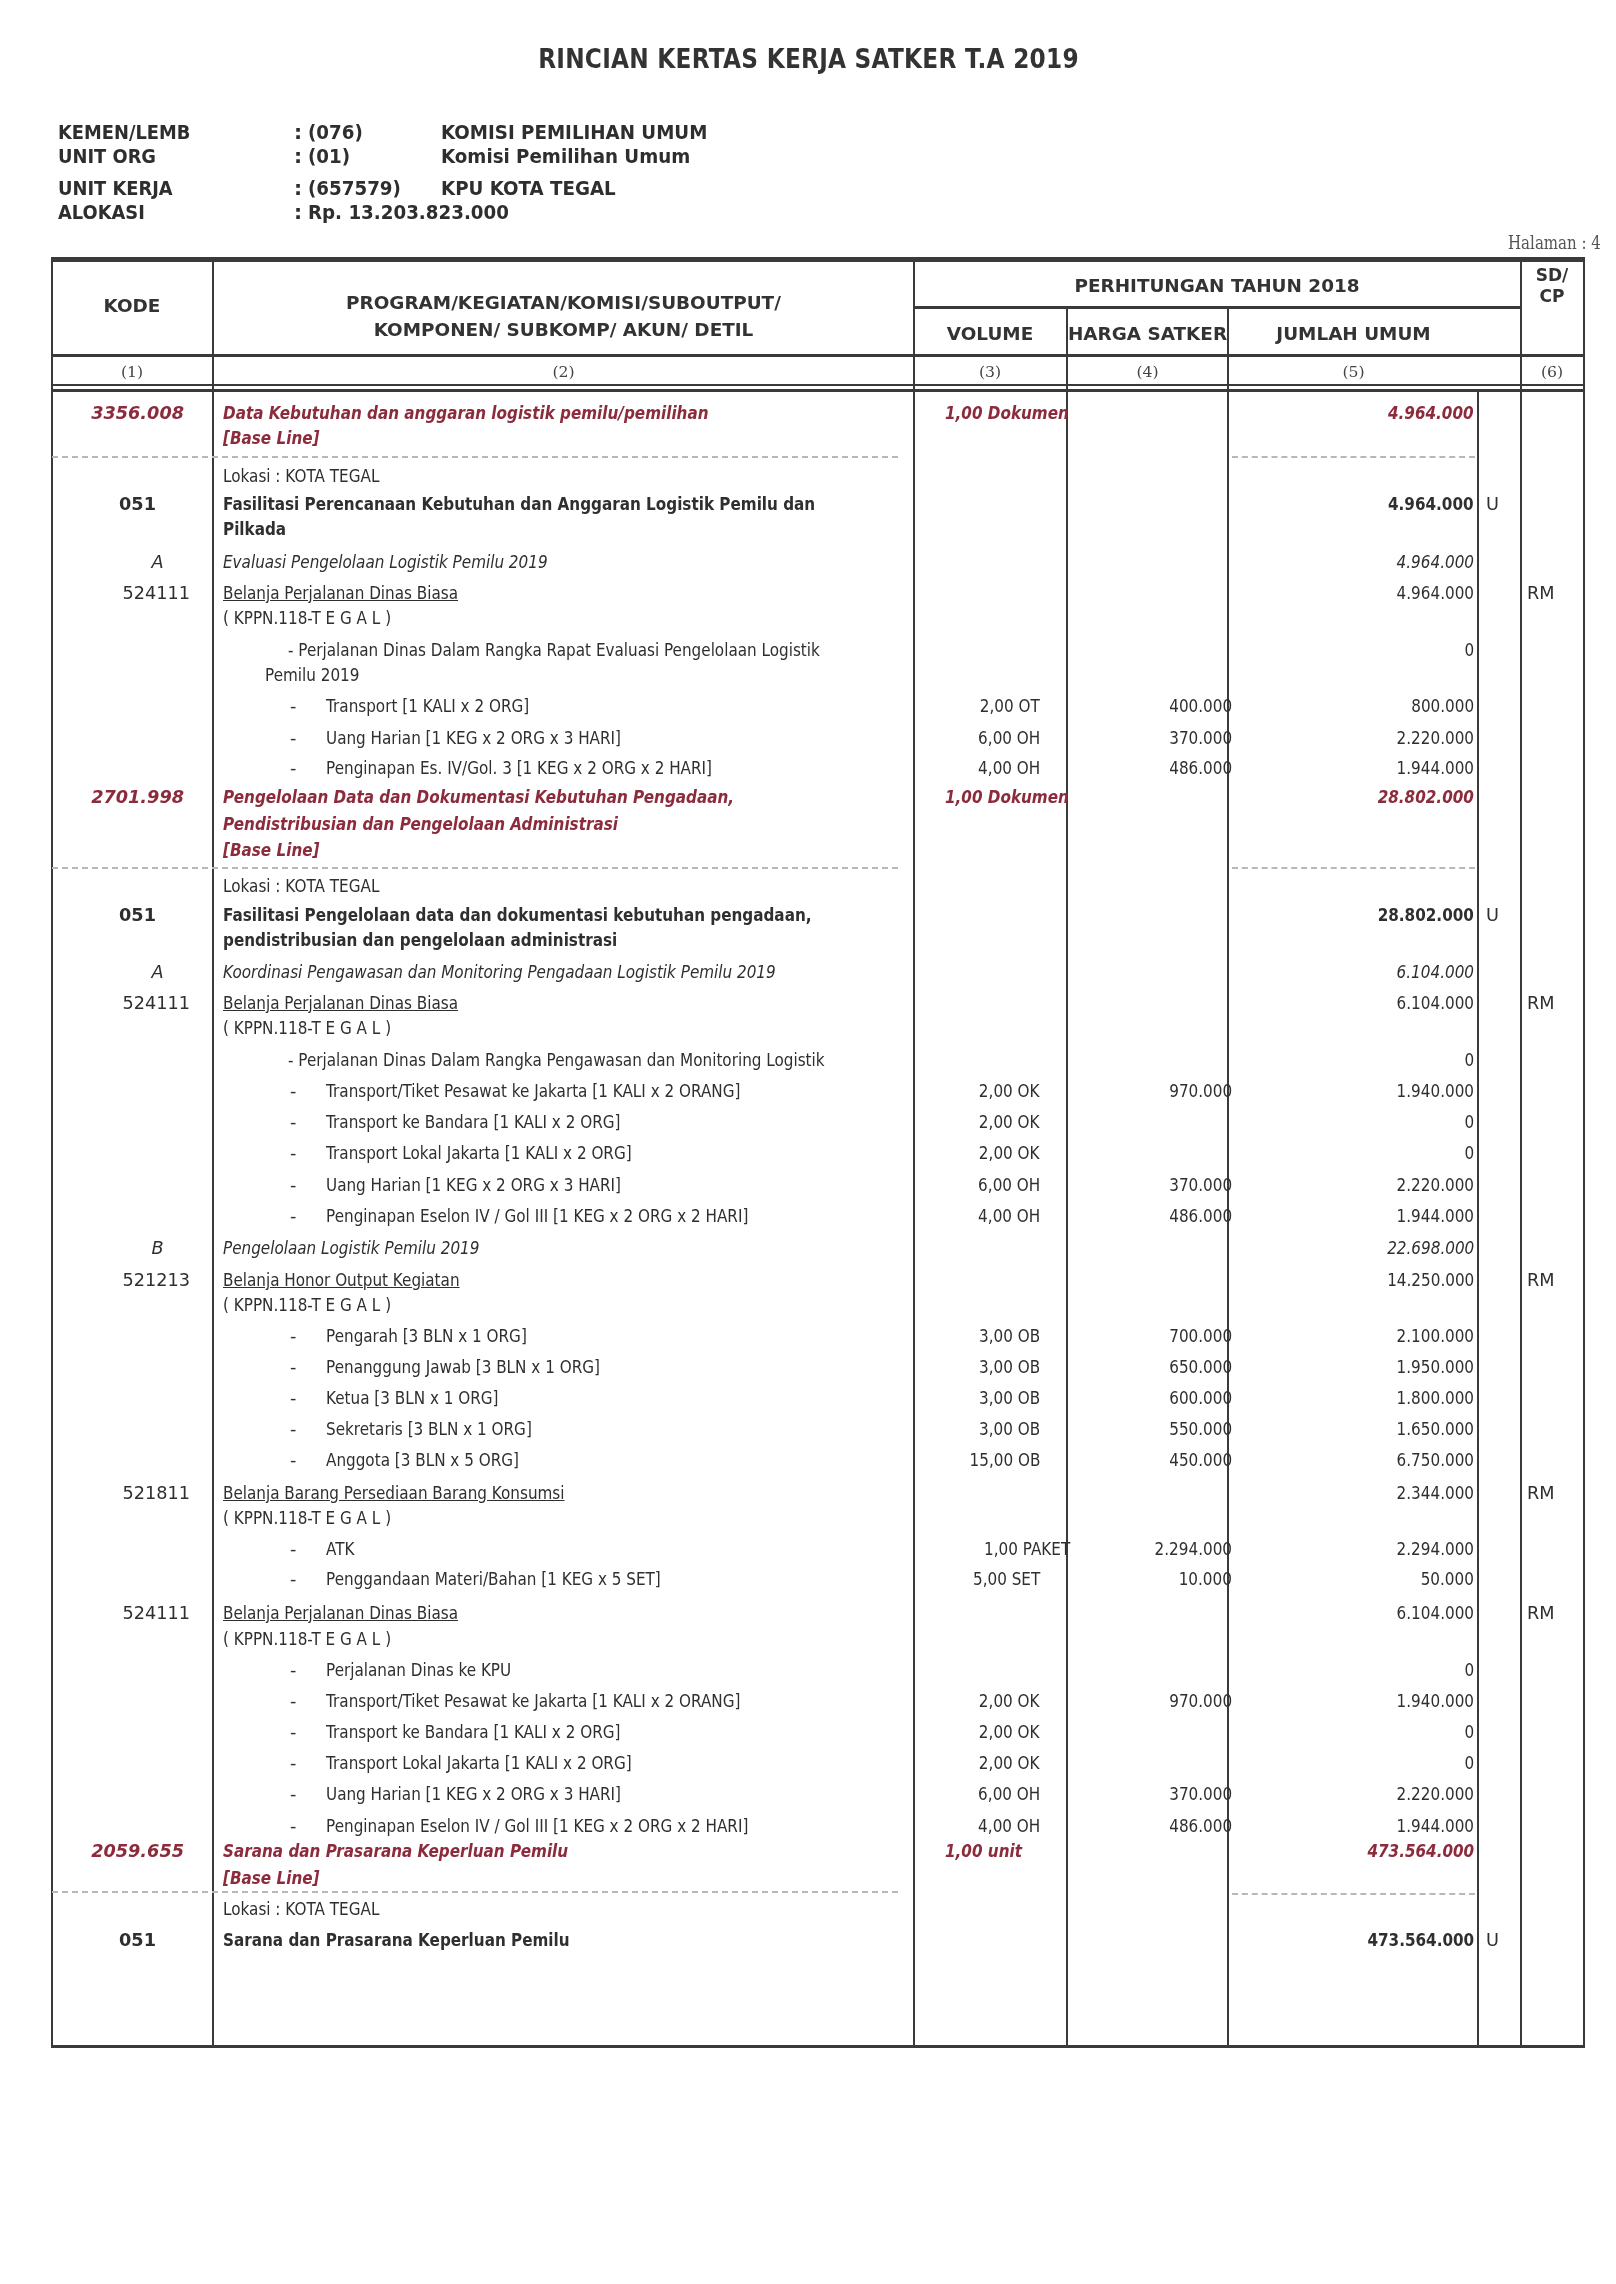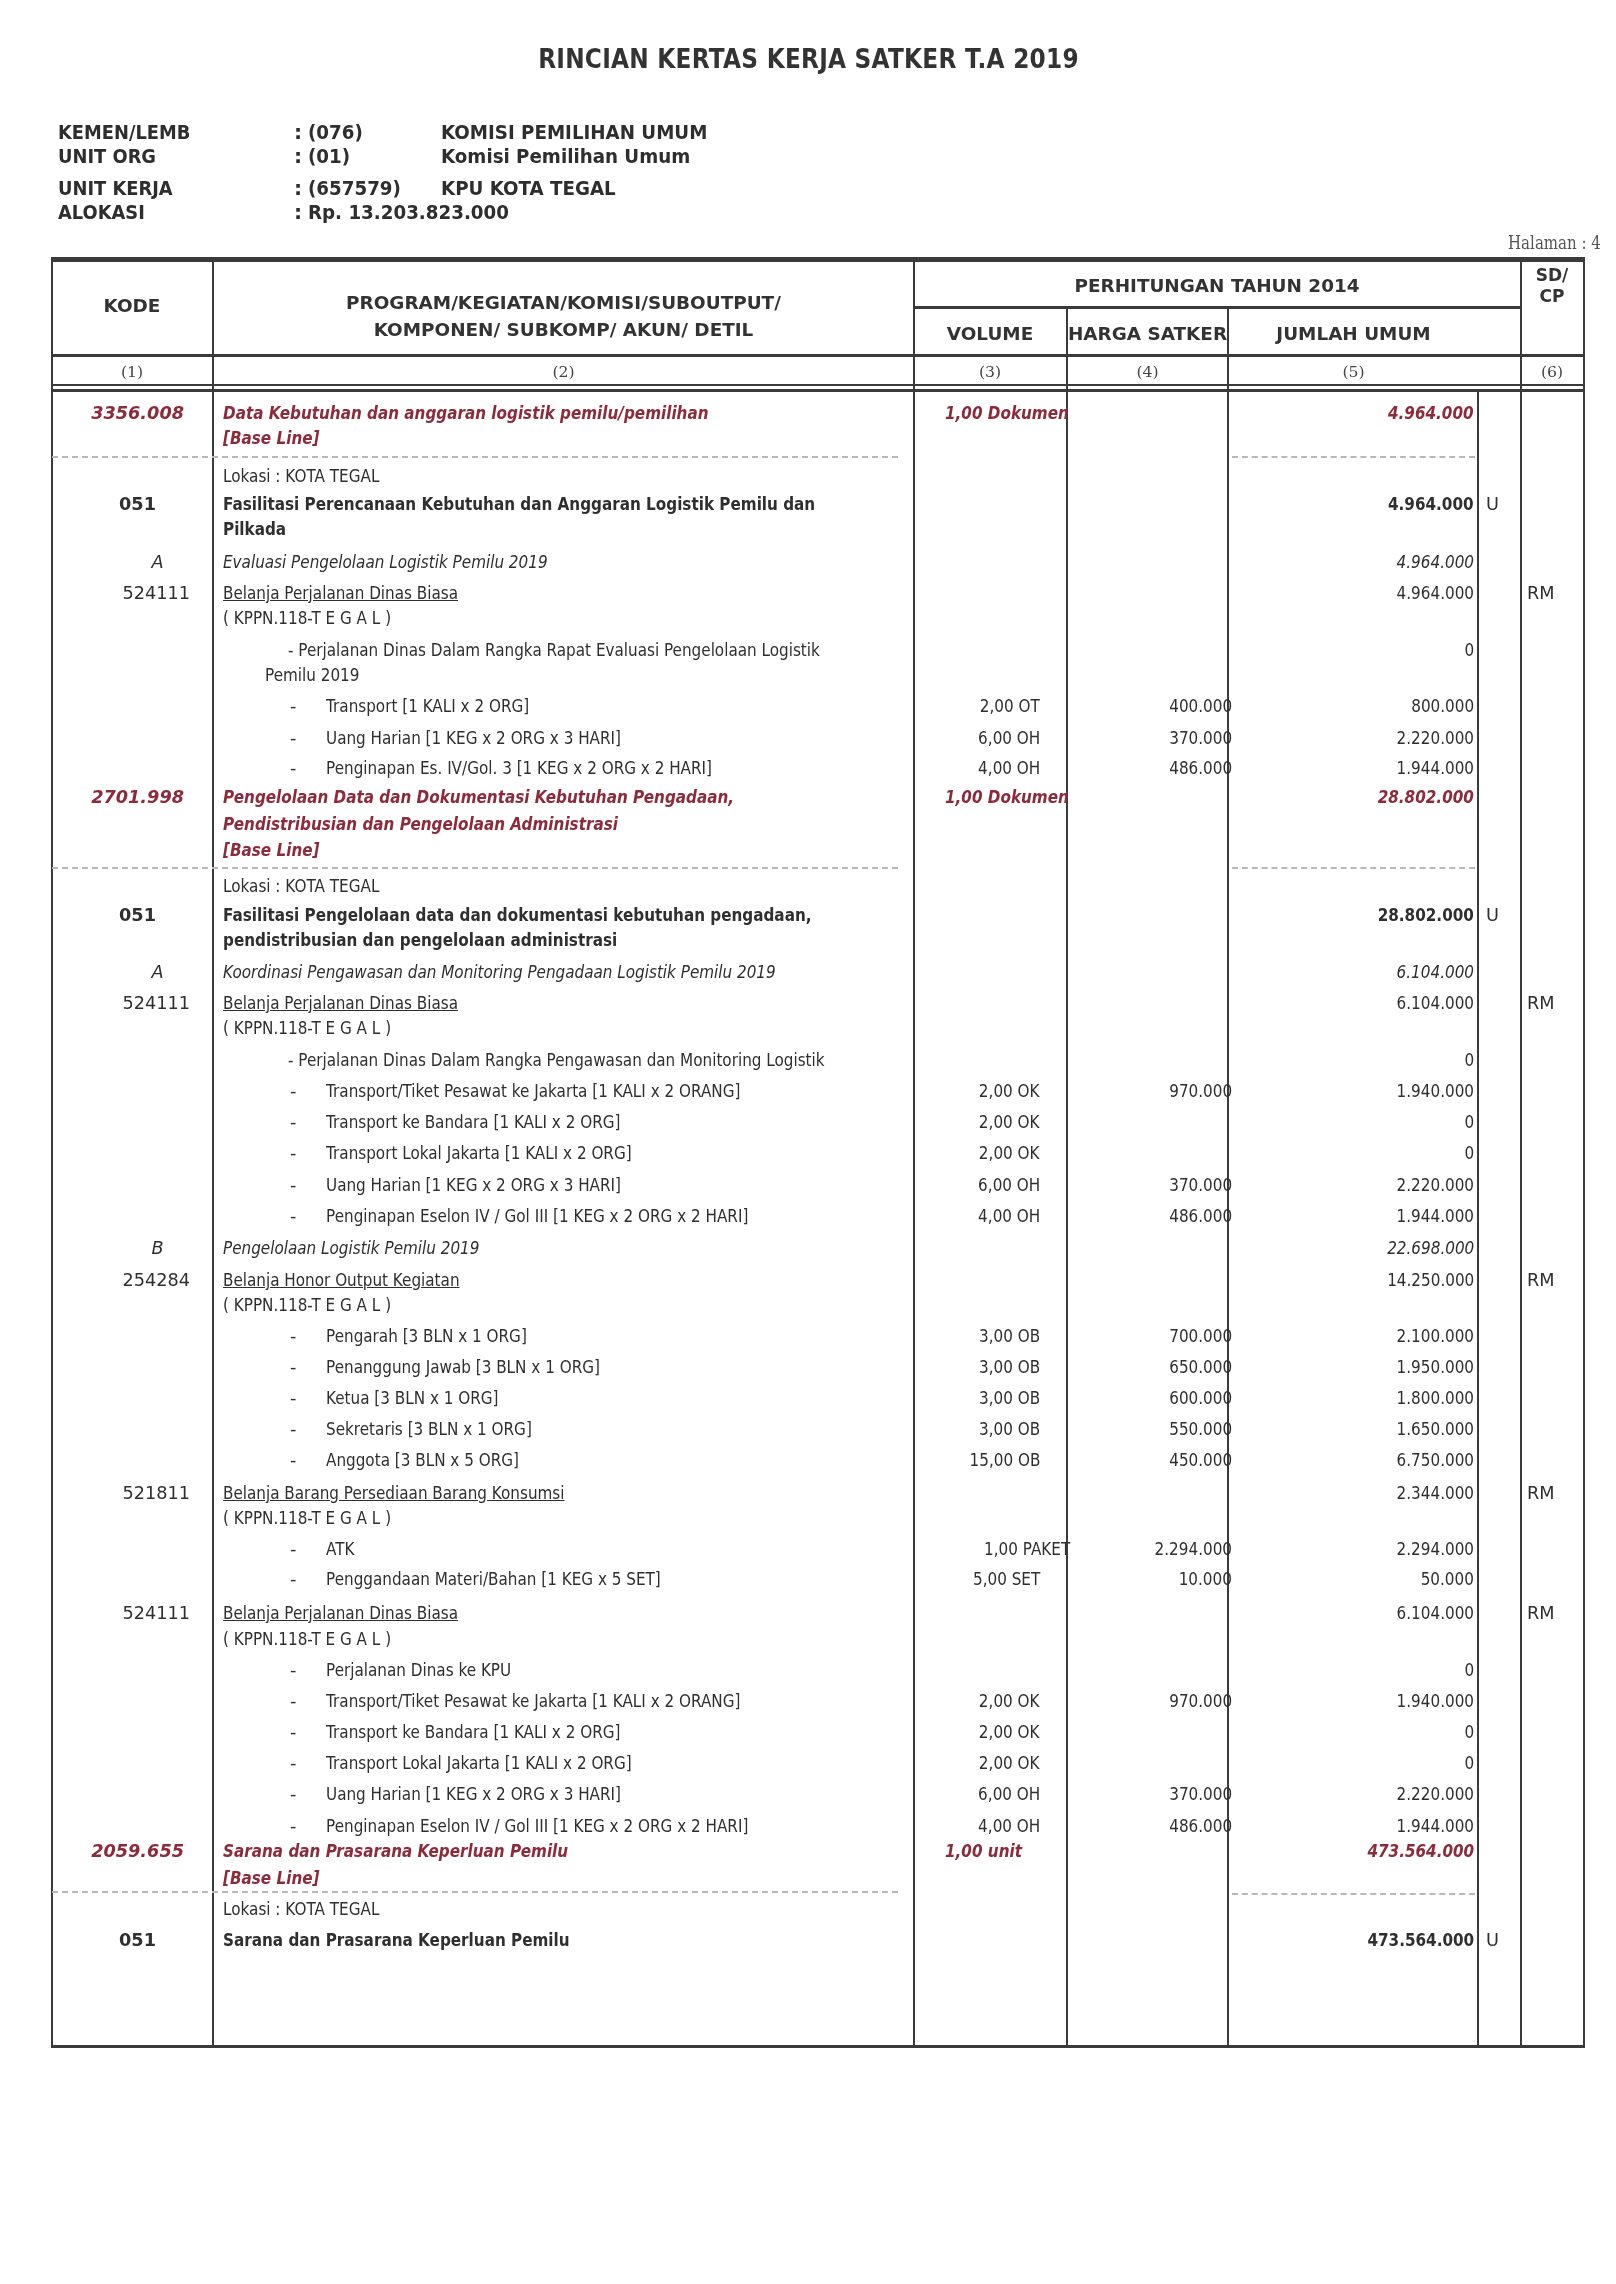--- a/index.html
+++ b/index.html
@@ -86,21 +86,21 @@
   <div class="vline" style="left:913px; top:259px; height:1788px;"></div>
   <div class="vline" style="left:1066px; top:307px; height:1740px;"></div>
   <div class="vline" style="left:1227px; top:307px; height:1740px;"></div>
   <div class="vline" style="left:1477px; top:389px; height:1658px;"></div>
   <div class="vline" style="left:1520px; top:259px; height:1788px;"></div>
   <div class="vline" style="left:1583px; top:259px; height:1788px;"></div>
 
   <div class="th" style="left:52px; width:160px; top:295px;">KODE</div>
   <div class="th" style="left:214px; width:699px; top:292px;">PROGRAM/KEGIATAN/KOMISI/SUBOUTPUT/</div>
   <div class="th" style="left:214px; width:699px; top:319px;">KOMPONEN/ SUBKOMP/ AKUN/ DETIL</div>
-  <div class="th" style="left:914px; width:606px; top:275px;">PERHITUNGAN TAHUN 2014</div>
+  <div class="th" style="left:914px; width:606px; top:275px;">PERHITUNGAN TAHUN 2018</div>
   <div class="th" style="left:914px; width:152px; top:323px;">VOLUME</div>
   <div class="th" style="left:1067px; width:161px; top:323px;">HARGA SATKER</div>
   <div class="th" style="left:1229px; width:249px; top:323px;">JUMLAH UMUM</div>
   <div class="th" style="left:1521px; width:62px; top:265px; font-size:17px;">SD/</div>
   <div class="th" style="left:1521px; width:62px; top:286px; font-size:17px;">CP</div>
 
   <div class="thn" style="left:52px; width:160px; top:362px;">(1)</div>
   <div class="thn" style="left:214px; width:699px; top:362px;">(2)</div>
   <div class="thn" style="left:914px; width:152px; top:362px;">(3)</div>
   <div class="thn" style="left:1067px; width:161px; top:362px;">(4)</div>
@@ -252,21 +252,21 @@
         <div class="cell num narrowr" style="right:577px; top:1208px;">4,00 OH</div>
         <div class="cell num narrowr" style="right:385px; top:1208px;">486.000</div>
         <div class="cell num narrowr" style="right:143px; top:1208px;">1.944.000</div>
       </div>
       <div>
         <div class="cell kode ital" style="left:92px; width:131px; top:1240px;">B</div>
         <div class="cell narrow ital" style="left:223px; top:1240px;">Pengelolaan Logistik Pemilu 2019</div>
         <div class="cell num narrowr ital" style="right:143px; top:1240px;">22.698.000</div>
       </div>
       <div>
-        <div class="cell kode right" style="left:59px; width:131px; text-align:right; top:1272px;">254284</div>
+        <div class="cell kode right" style="left:59px; width:131px; text-align:right; top:1272px;">521213</div>
         <div class="cell narrow ul" style="left:223px; top:1272px;">Belanja Honor Output Kegiatan</div>
         <div class="cell num narrowr" style="right:143px; top:1272px;">14.250.000</div>
         <div class="cell " style="left:1527px; top:1272px;">RM</div>
       </div>
       <div>
         <div class="cell narrow" style="left:223px; top:1297px;">( KPPN.118-T E G A L )</div>
       </div>
       <div>
         <div class="cell" style="left:290px; top:1328px;">-</div>
         <div class="cell narrow" style="left:326px; top:1328px;">Pengarah  [3 BLN x 1 ORG]</div>

